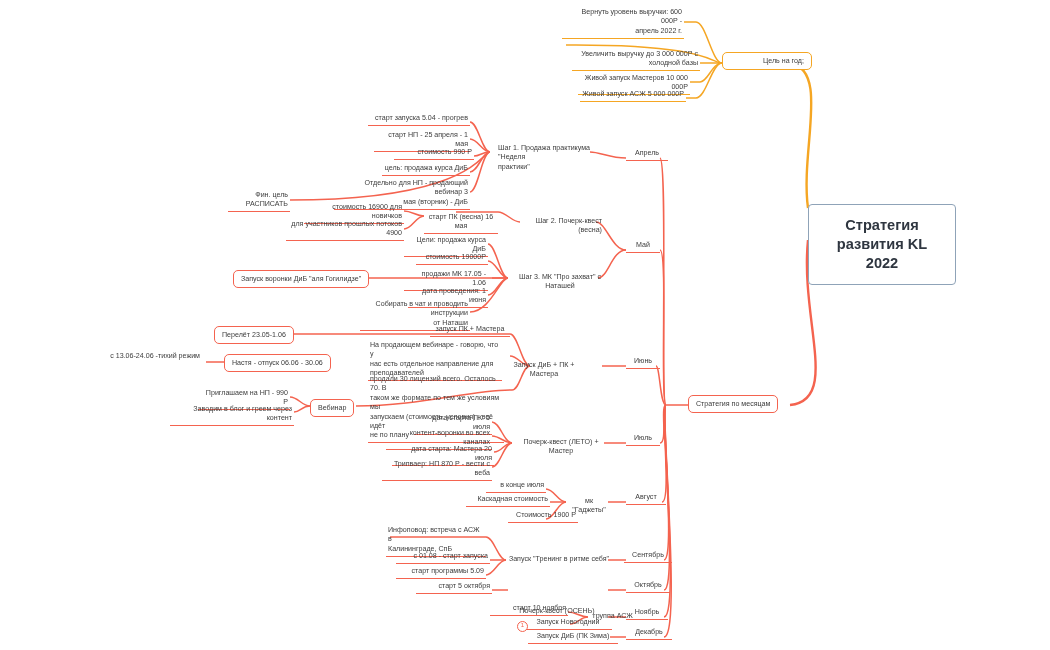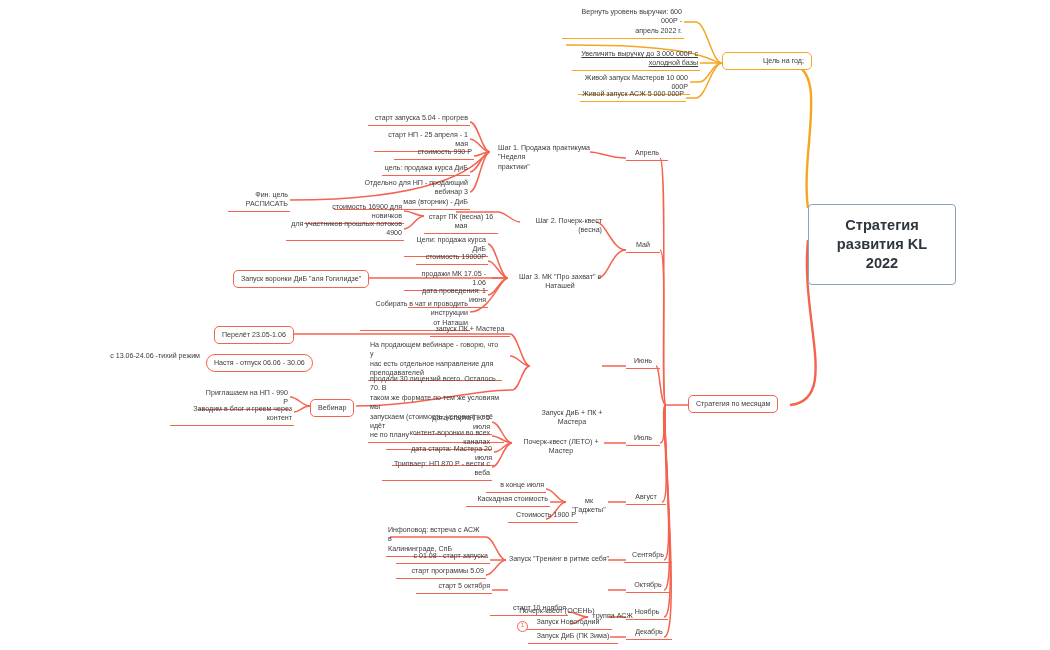--- a/index.html
+++ b/index.html
@@ -151,42 +151,42 @@
     </g>
   </svg>
 
   <div class="node root" style="left:808px;top:204px;width:148px;">Стратегия
 развития KL 2022</div>
 
   <div class="node box orange" style="left:722px;top:52px;">Цель на год;</div>
 
   <div class="node leaf uo r" style="left:562px;top:8px;width:122px;">Вернуть уровень выручки: 600 000Р -
 апрель 2022 г.</div>
-  <div class="node leaf uo r" style="left:572px;top:50px;width:128px;text-decoration:underline;">Увеличить выручку до 3 000 000Р с
+  <div class="node leaf uo r" style="left:572px;top:50px;width:128px;">Увеличить выручку до 3 000 000Р с
 холодной базы</div>
   <div class="node leaf uo r" style="left:578px;top:74px;width:112px;">Живой запуск Мастеров 10 000 000Р</div>
   <div class="node leaf uo r" style="left:580px;top:90px;width:106px;">Живой запуск АСЖ 5 000 000Р</div>
 
   <div class="node box" style="left:688px;top:395px;">Стратегия по месяцам</div>
 
   <div class="node leaf u c" style="left:626px;top:149px;width:42px;">Апрель</div>
   <div class="node leaf u c" style="left:626px;top:241px;width:34px;">Май</div>
   <div class="node leaf u c" style="left:626px;top:357px;width:34px;">Июнь</div>
   <div class="node leaf u c" style="left:626px;top:434px;width:34px;">Июль</div>
   <div class="node leaf u c" style="left:626px;top:493px;width:40px;">Август</div>
   <div class="node leaf u c" style="left:624px;top:551px;width:48px;">Сентябрь</div>
   <div class="node leaf u c" style="left:626px;top:581px;width:44px;">Октябрь</div>
   <div class="node leaf u c" style="left:626px;top:608px;width:42px;">Ноябрь</div>
   <div class="node leaf u c" style="left:626px;top:628px;width:46px;">Декабрь</div>
 
   <div class="node leaf nb" style="left:496px;top:144px;width:100px;">Шаг 1. Продажа практикума "Неделя
 практики"</div>
   <div class="node leaf nb c" style="left:520px;top:217px;width:84px;text-align:right;">Шаг 2. Почерк-квест (весна)</div>
   <div class="node leaf nb c" style="left:508px;top:273px;width:104px;">Шаг 3. МК "Про захват" с Наташей</div>
-  <div class="node leaf nb c" style="left:534px;top:361px;width:76px;margin-top:48px;">Запуск ДиБ + ПК + Мастера</div>
+  <div class="node leaf nb c" style="left:506px;top:361px;width:76px;">Запуск ДиБ + ПК + Мастера</div>
   <div class="node leaf nb c" style="left:512px;top:438px;width:98px;">Почерк-квест (ЛЕТО) + Мастер</div>
   <div class="node leaf nb c" style="left:566px;top:497px;width:46px;">мк "Гаджеты"</div>
   <div class="node leaf nb c" style="left:506px;top:555px;width:106px;">Запуск "Тренинг в ритме себя"</div>
   <div class="node leaf nb c" style="left:508px;top:585px;width:98px;margin-top:22px;">Почерк-квест (ОСЕНЬ)</div>
   <div class="node leaf nb c" style="left:588px;top:612px;width:50px;">группа АСЖ</div>
   <div class="node leaf u c" style="left:524px;top:618px;width:88px;">Запуск Новогодний</div>
   <div class="node leaf u c" style="left:528px;top:632px;width:90px;">Запуск ДиБ (ПК Зима)</div>
 
   <div class="node leaf u r" style="left:368px;top:114px;width:102px;">старт запуска 5.04 - прогрев</div>
   <div class="node leaf u r" style="left:374px;top:131px;width:96px;">старт НП - 25 апреля - 1 мая</div>
@@ -201,21 +201,21 @@
   <div class="node leaf u c" style="left:424px;top:213px;width:74px;">старт ПК (весна) 16 мая</div>
   <div class="node leaf u r" style="left:404px;top:236px;width:84px;">Цели: продажа курса ДиБ</div>
   <div class="node leaf u r" style="left:416px;top:253px;width:72px;">стоимость 19000Р</div>
   <div class="node leaf u r" style="left:404px;top:270px;width:84px;">продажи МК 17.05 -  1.06</div>
   <div class="node leaf u r" style="left:408px;top:287px;width:80px;">дата проведения: 1 июня</div>
   <div class="node leaf u r" style="left:360px;top:300px;width:110px;">Собирать в чат и проводить инструкции
 от Наташи</div>
   <div class="node box" style="left:233px;top:270px;">Запуск воронки ДиБ "аля Гогилидзе"</div>
 
   <div class="node box" style="left:214px;top:326px;">Перелёт 23.05-1.06</div>
-  <div class="node box" style="left:206px;top:354px;border-radius:9px;">Настя - отпуск 06.06 - 30.06</div>
+  <div class="node box" style="left:224px;top:354px;">Настя - отпуск 06.06 - 30.06</div>
   <div class="node leaf nb r" style="left:90px;top:352px;width:112px;">с 13.06-24.06 -тихий режим</div>
   <div class="node leaf u c" style="left:430px;top:325px;width:80px;">запуск ПК + Мастера</div>
   <div class="node leaf u" style="left:368px;top:341px;width:134px;">На продающем вебинаре - говорю, что у
 нас есть отдельное направление для
 преподавателей</div>
   <div class="node leaf u" style="left:368px;top:375px;width:136px;">продали 30 лицензий всего. Осталось 70. В
 таком же формате по тем же условиям мы
 запускаем (стоимость, условия) - всё идёт
 не по плану</div>
   <div class="node leaf u r" style="left:198px;top:389px;width:92px;">Приглашаем на НП - 990 Р</div>

